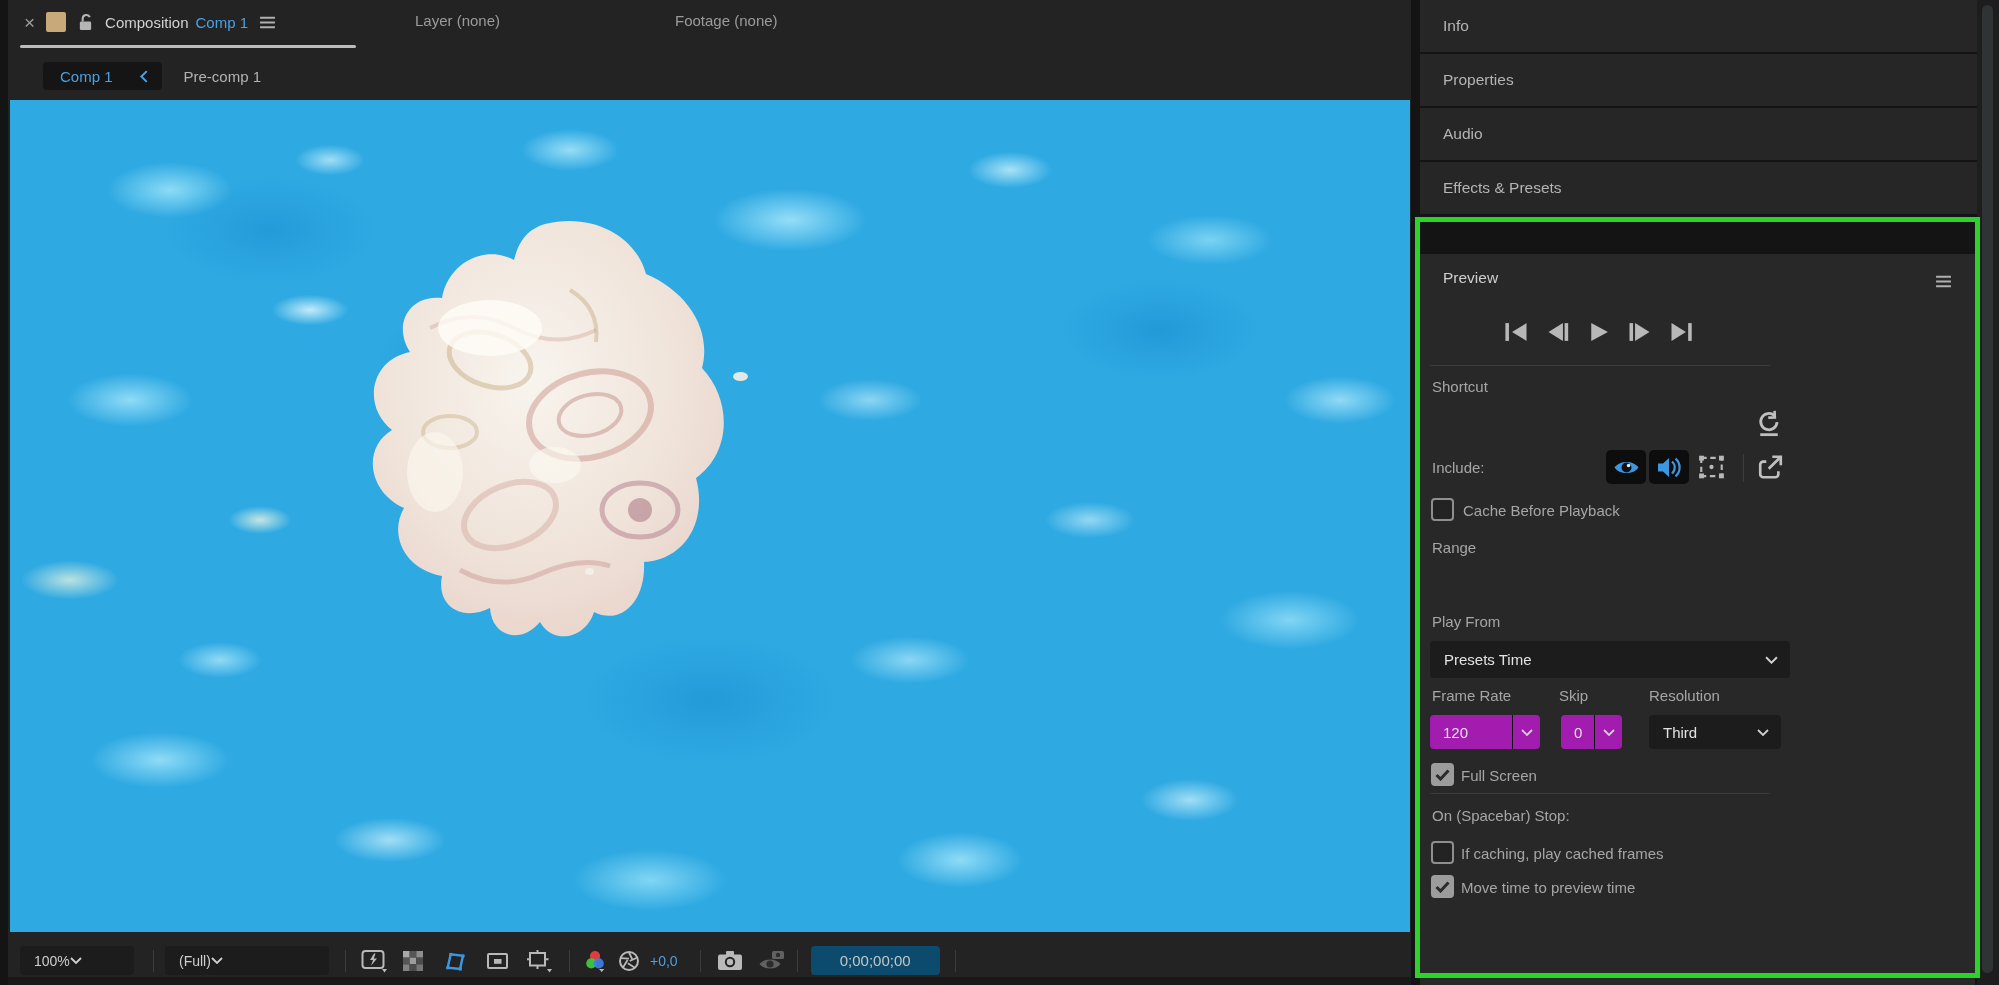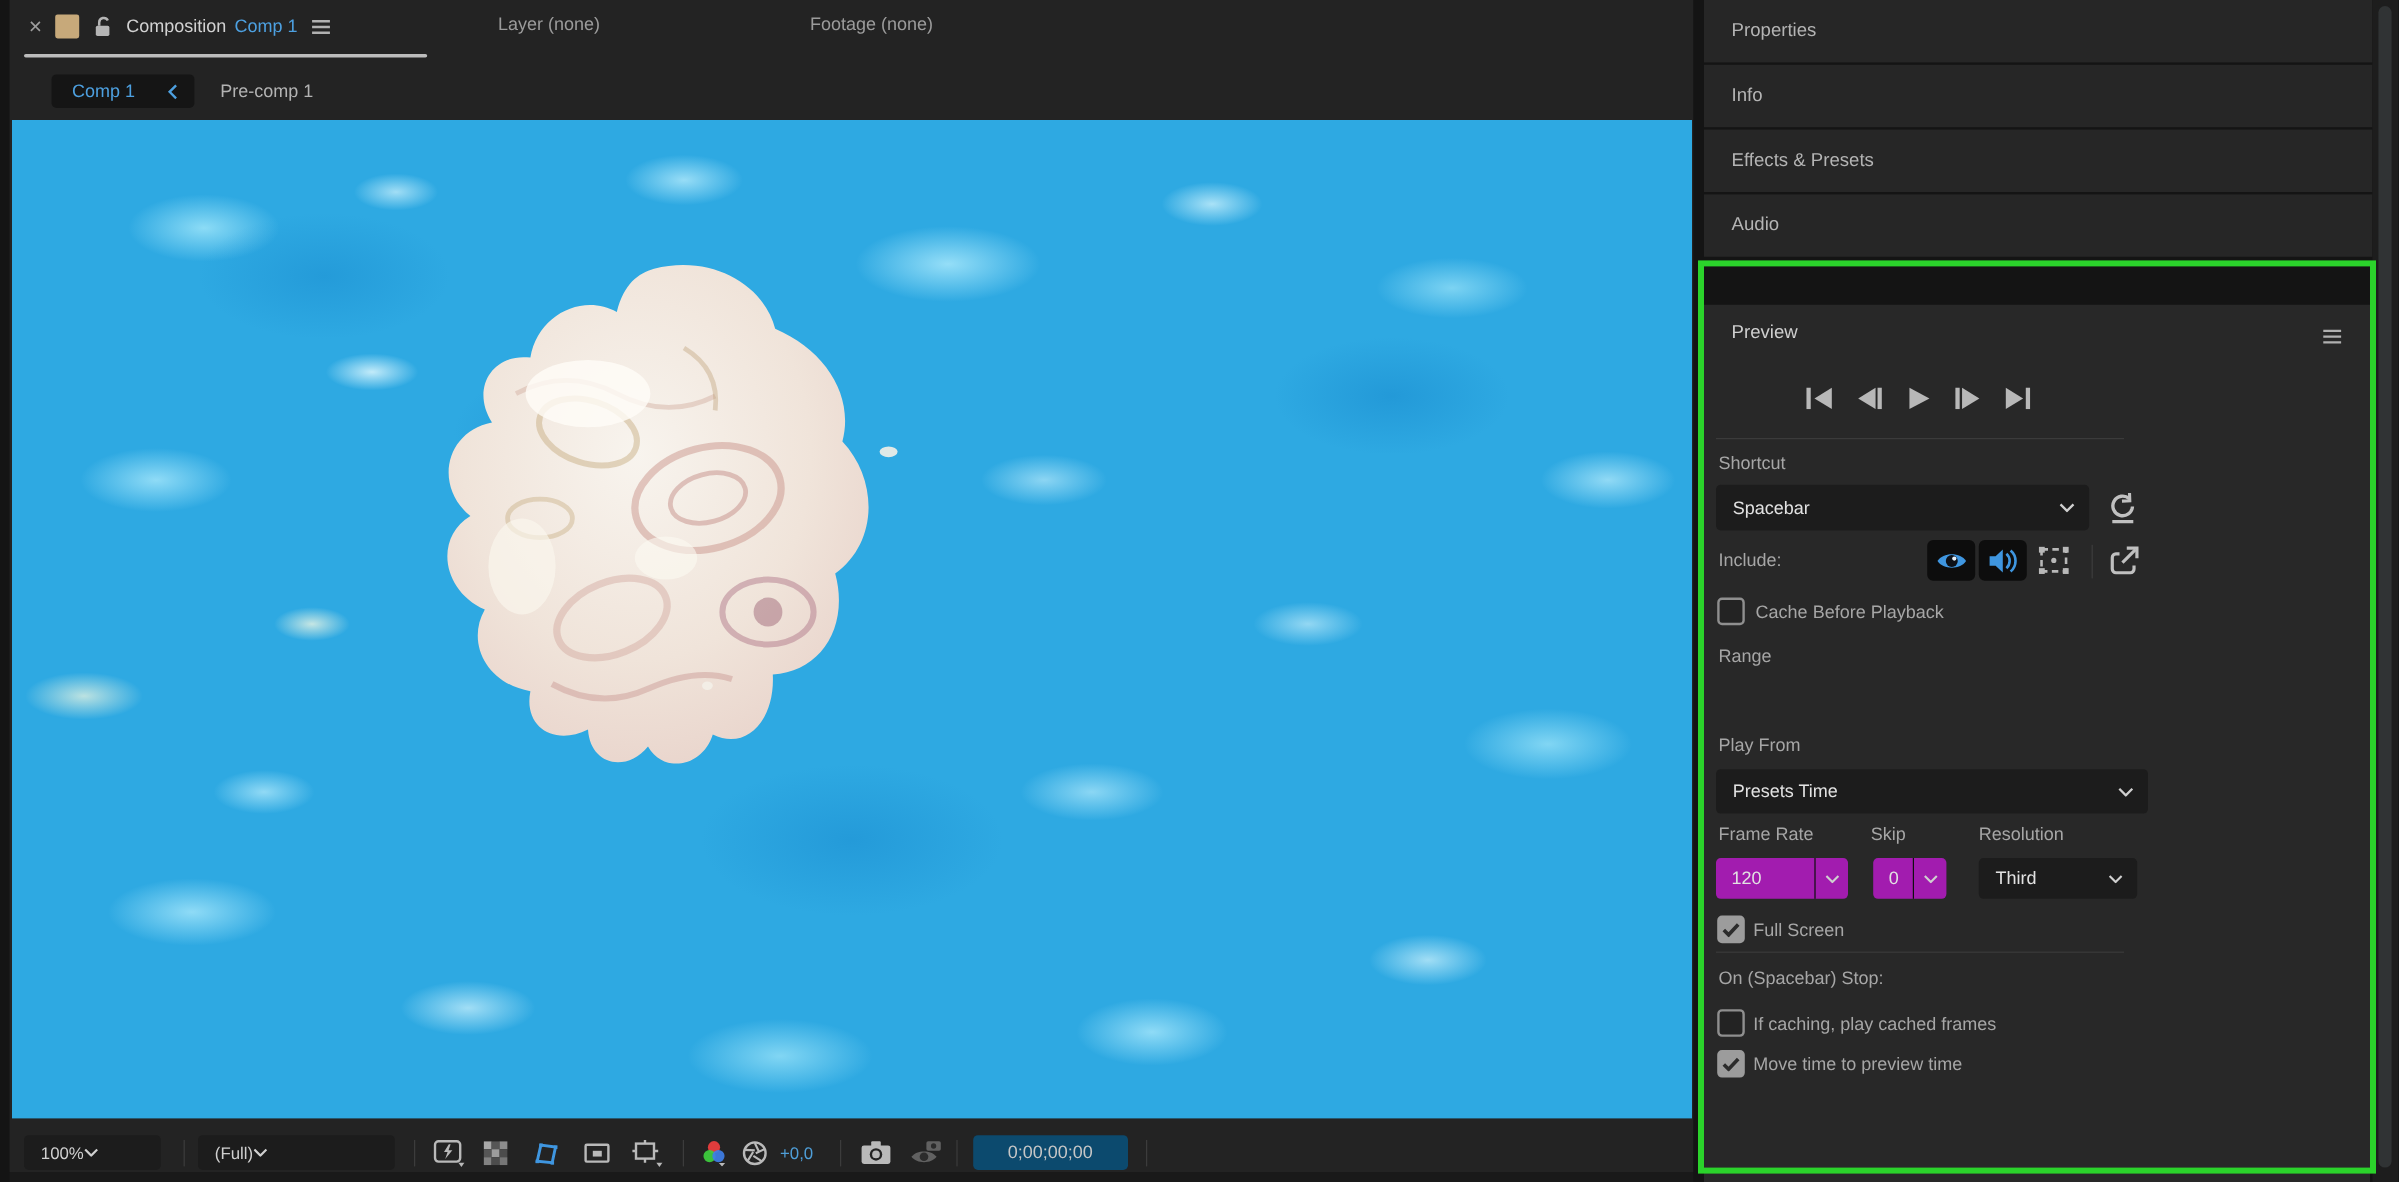--- a/index.html
+++ b/index.html
@@ -255,30 +255,30 @@
       <div id="tc-box" style="margin-left:13px;">
         <span>0;00;00;00</span>
       </div>
       <div class="tb-sep" style="margin-left:15px;"></div>
     </div>
     <div id="panel-bottom-strip" class="abs"></div>
   </div>
 
   <div id="sidebar" class="abs">
     <div class="side-row">
+        <span>Info</span>
+      </div>
+    <div class="side-row">
         <span>Properties</span>
       </div>
     <div class="side-row">
-        <span>Info</span>
+        <span>Audio</span>
       </div>
     <div class="side-row">
         <span>Effects &amp; Presets</span>
-      </div>
-    <div class="side-row">
-        <span>Audio</span>
       </div>
   </div>
 
   <div id="right-strip" class="abs"></div>
   <div id="scrollbar" class="abs"></div>
 
   <div id="preview-panel" class="abs">
 
     <span class="pv pv-title" style="left:23px;top:15px;">Preview</span>
     <span class="pv" style="left:515px;top:20px;">
@@ -315,26 +315,20 @@
           <svg width="25" height="20" viewBox="0 0 22 18">
             <path d="M2 1 L15 9 L2 17 Z" fill="currentColor"></path>
             <rect x="17" y="1" width="3.2" height="16" fill="currentColor"></rect>
           </svg>
         </span>
     </div>
 
     <div class="pv divider" style="left:10px;top:111px;width:340px;"></div>
 
     <span class="pv pv-label" style="left:12px;top:124px;">Shortcut</span>
-    <div class="pv select" style="left:10px;top:150px;width:311px;height:38px;">
-      <span>Spacebar</span>
-      <svg class="chev" width="13" height="8" viewBox="0 0 12 7">
-          <path d="M1 1 L6 6 L11 1" fill="none" stroke="currentColor" stroke-width="1.8"></path>
-        </svg>
-    </div>
     <span class="pv icon-btn" style="left:335px;top:155px;">
       <svg width="28" height="28" viewBox="0 0 24 24" fill="none" stroke="currentColor" stroke-width="2.4">
           <path d="M16.6 5.6 A7 7 0 1 0 18.9 11.2"></path>
           <path d="M16.8 1.6 l0.2 5.6 -5.6 0.2" stroke-width="2.2"></path>
           <path d="M4.5 22 h15"></path>
         </svg>
     </span>
 
     <span class="pv pv-label" style="left:12px;top:205px;">Include:</span>
     <span class="pv inc-btn on" style="left:186px;top:196px;">

